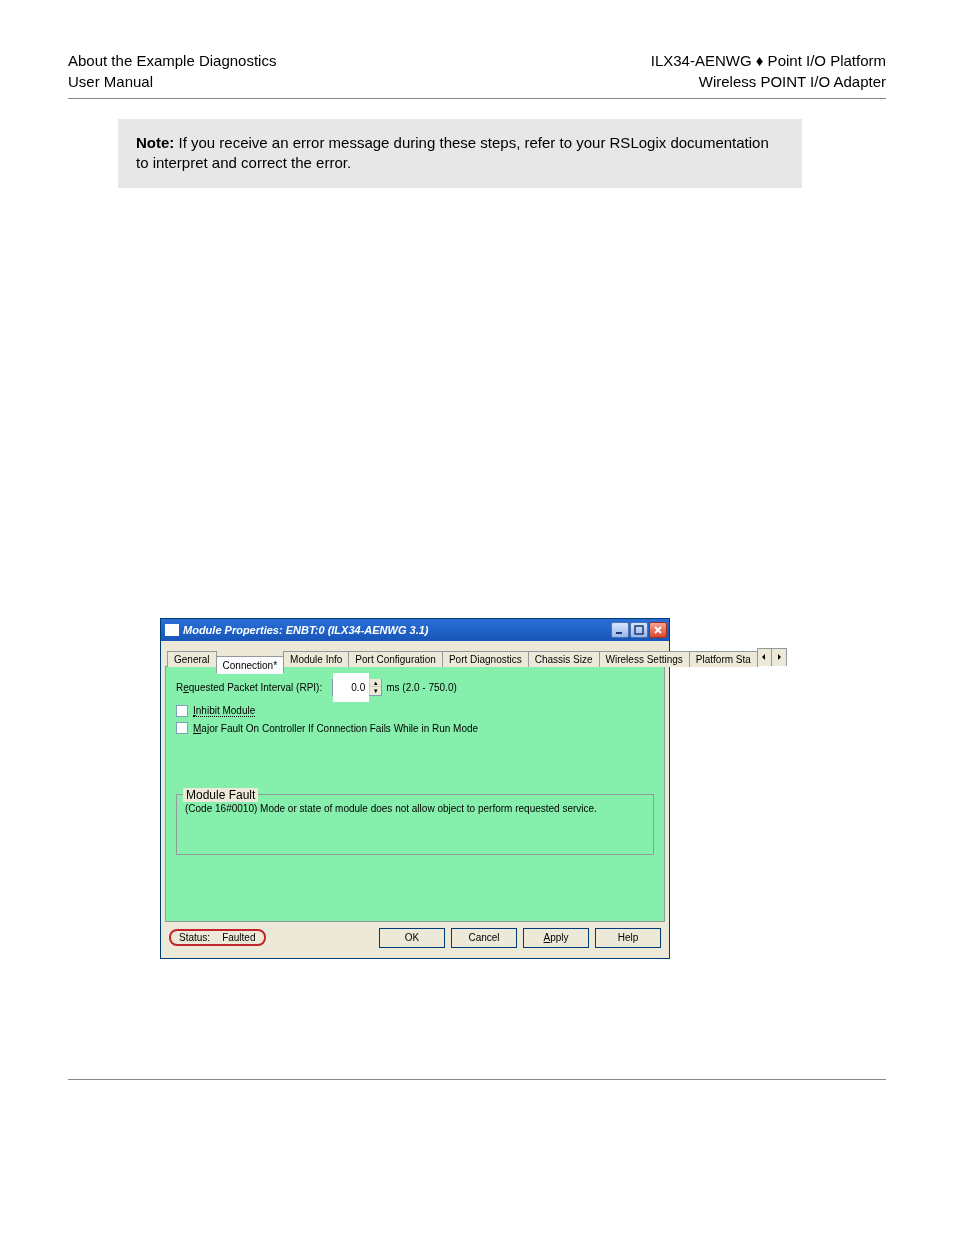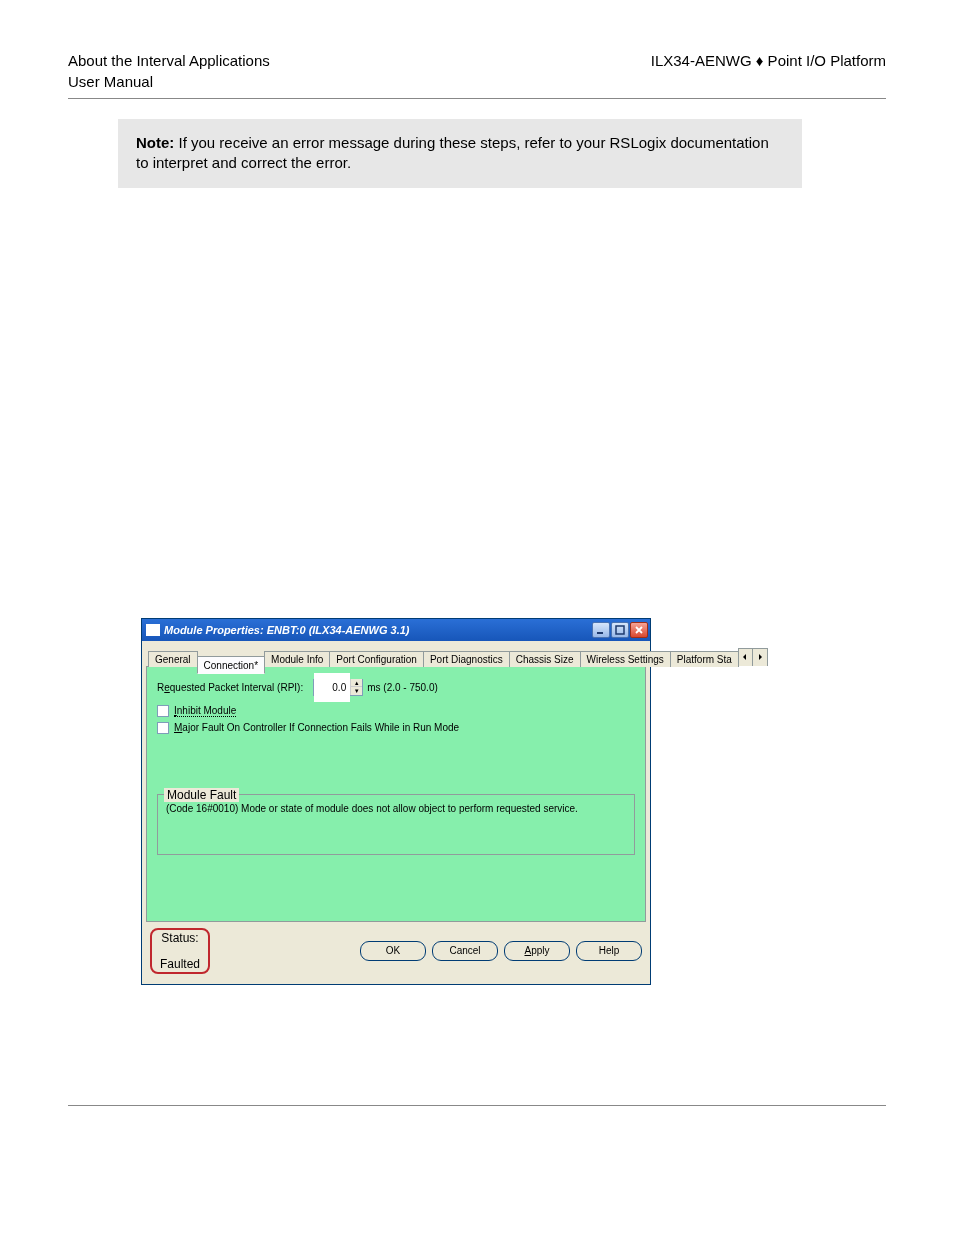--- a/index.html
+++ b/index.html
@@ -36,21 +36,21 @@
     margin-right: 84px;
     font-size: 15px;
     line-height: 1.35;
     font-family: Arial, sans-serif;
   }
   .note-box .bold { font-weight: bold; }
 
   
   .dialog-wrap {
     margin-top: 430px;
-    margin-left: 73px;
+    margin-left: 92px;
     width: 510px;
   }
   .win {
     border: 1px solid #003c74;
     background: #ece9d8;
     font-family: Tahoma, sans-serif;
     font-size: 10px;
   }
   .titlebar {
     background: linear-gradient(#2a6fd6, #1756b9);
@@ -149,21 +149,21 @@
   }
   .spin input {
     border:none; width: 36px; text-align:right; font-size:10px; padding:9px 4px;
     font-family: Tahoma, sans-serif;
     outline: none;
   }
   .spin .arrows { display:flex; flex-direction:column; width:12px; border-left:1px solid #ccc; }
   .spin .arrow { height:8px; background:#ece9d8; display:flex; align-items:center; justify-content:center; font-size:6px; line-height:1; }
   .spin .arrow:first-child { border-bottom:1px solid #ccc; }
 
-  .chk-row { display:flex; align-items:flex-start; margin-bottom:5px; }
+  .chk-row { display:flex; align-items:flex-end; margin-bottom:5px; }
   .chk { width:12px; height:12px; border:1px solid #7f9db9; background:#fff; margin-right:5px; flex-shrink:0; }
   .dotted { border-bottom: 1px dotted #000; display:inline-block; padding-bottom:0; }
 
   .fieldset {
     border: 1px solid #919b9c;
     margin-top: 60px;
     padding: 8px 8px 40px 8px;
     position: relative;
   }
   .fieldset .legend {
@@ -176,53 +176,53 @@
     display:flex;
     align-items:center;
     padding: 6px 4px 6px 4px;
     gap: 6px;
   }
   .status-pill {
     display:flex; align-items:center;
     border: 2px solid #c0272d;
     border-radius: 8px;
     padding: 1px 8px;
-    font-size:12px;
+    font-size:10px;
     gap: 12px;
-    flex-direction: column;
   }
   .dlg-btns { margin-left:auto; display:flex; gap:6px; }
   .dlg-btn {
     width: 66px; height: 20px;
     background: #ece9d8;
     border: 1px solid #003c74;
-    border-radius: 9px;
+    border-radius: 0;
     font-size:10px;
     font-family: Tahoma, sans-serif;
     display:flex; align-items:center; justify-content:center;
   }
   .page-footer {
     border-top: 1px solid #888;
     margin-top: 120px;
     padding-top: 4px;
   }
 </style>
 </head>
 <body>
 
 <div class="page">
   <div class="page-header">
     <div class="col left">
-      <span>About the Interval Applications</span>
+      <span>About the Example Diagnostics</span>
       <span>User Manual</span>
     </div>
     <div class="col right">
       <span>
         <span>ILX34-AENWG </span><span>♦</span><span> Point I/O Platform</span>
       </span>
+      <span>Wireless POINT I/O Adapter</span>
     </div>
   </div>
 
   <div class="note-box">
     <span class="bold">Note:</span><span> If you receive an error message during these steps, refer to your RSLogix documentation to interpret and correct the error.</span>
   </div>
 
   <div class="dialog-wrap">
     <div class="win">
       <div class="titlebar">

